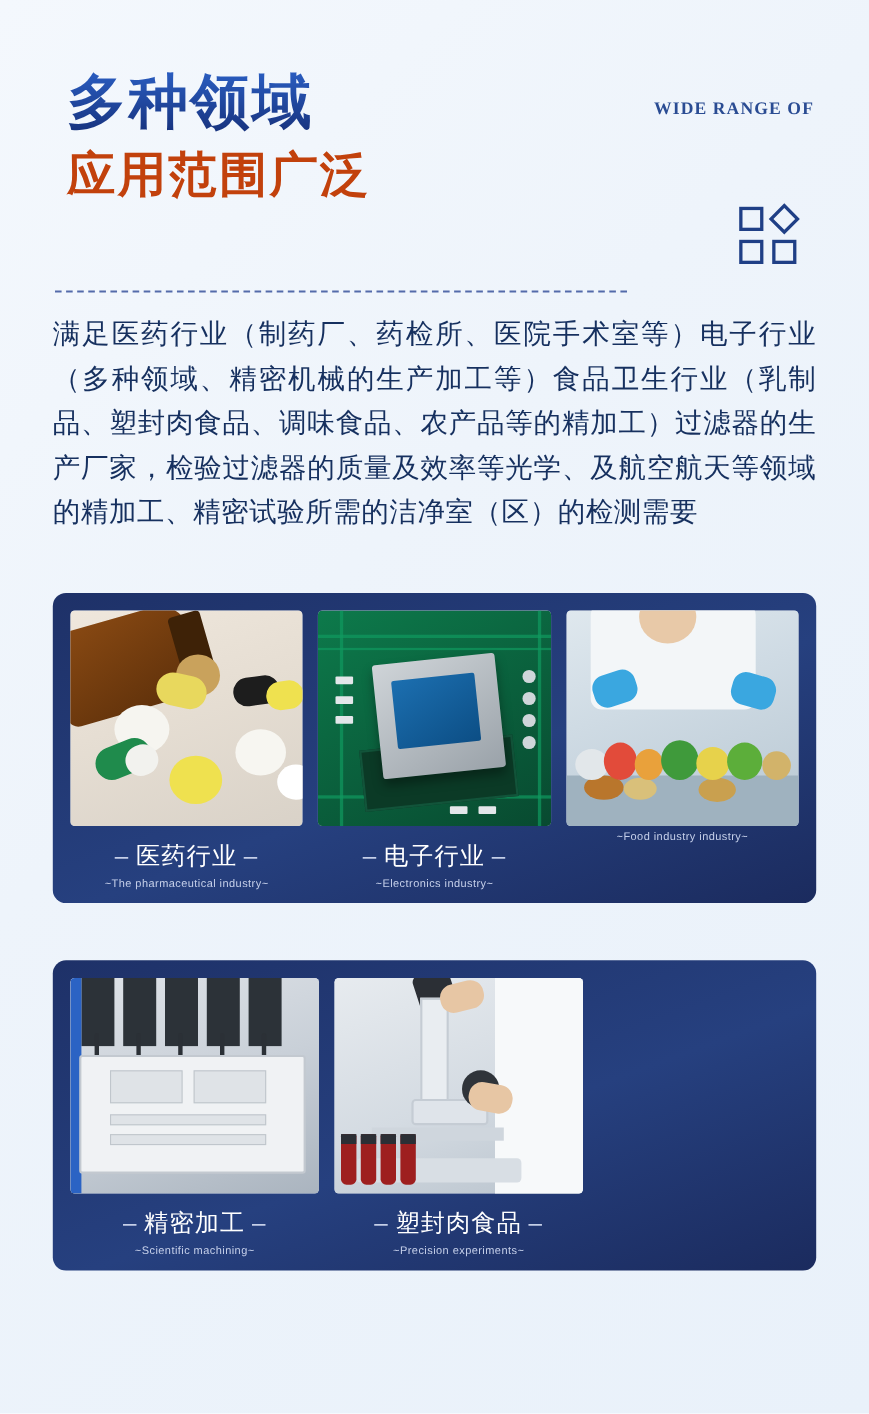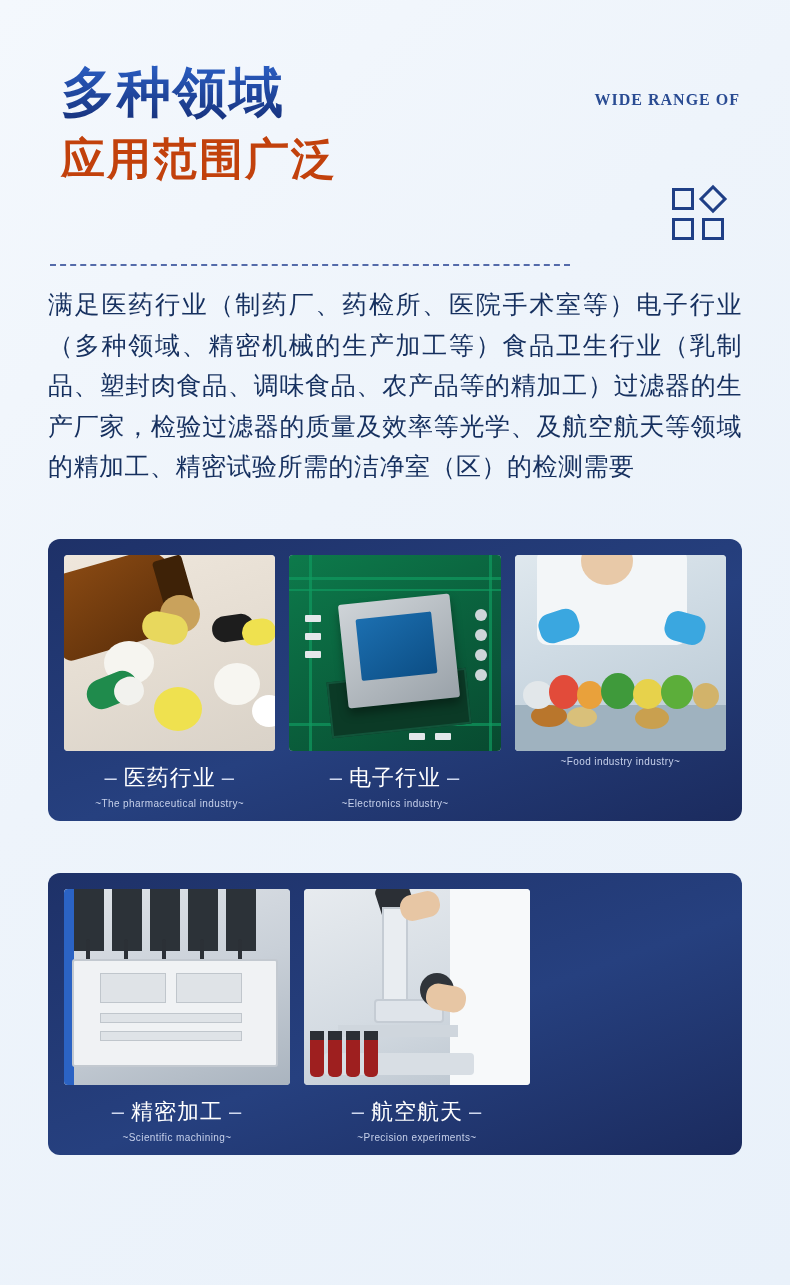--- a/index.html
+++ b/index.html
@@ -376,18 +376,18 @@
         <div class="ms-base"></div>
         <div class="ms-hand" style="left:96px;top:4px;transform:rotate(-14deg);"></div>
         <div class="ms-hand" style="left:122px;top:96px;transform:rotate(10deg);"></div>
         <div class="ms-tube" style="left:6px;"></div>
         <div class="ms-tube" style="left:24px;"></div>
         <div class="ms-tube" style="left:42px;"></div>
         <div class="ms-tube" style="left:60px;"></div>
       </div>
     </div>
     <div class="cap-cn">
-      <span class="dash">–</span><span>航空航天</span><span class="dash">–</span>
+      <span class="dash">–</span><span>塑封肉食品</span><span class="dash">–</span>
     </div>
     <div class="cap-en">~Precision experiments~</div>
   </div>
 
 </div>
 
 </body></html>

